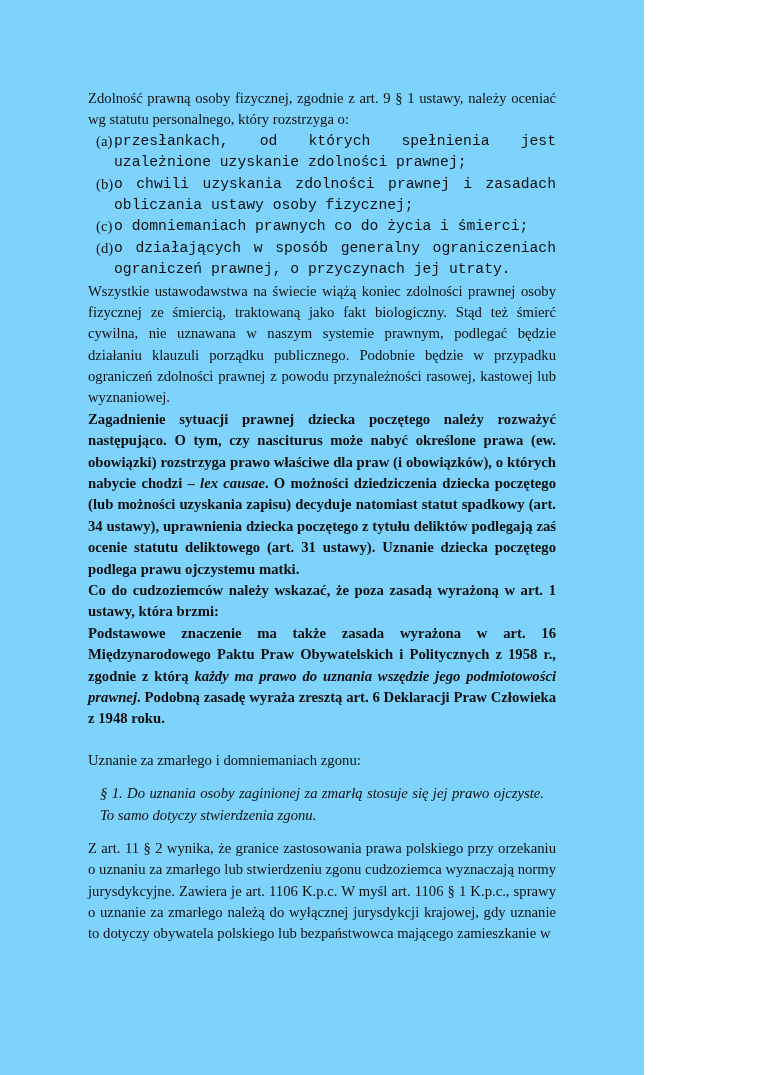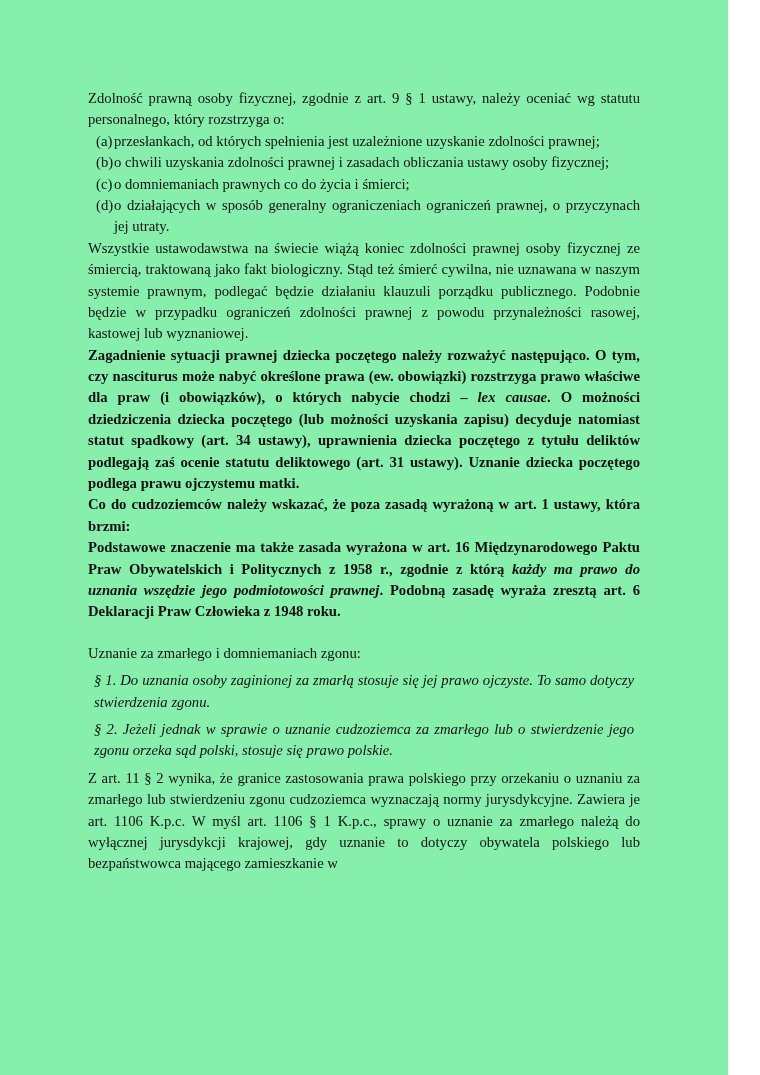--- a/index.html
+++ b/index.html
@@ -8,23 +8,23 @@
     background: #ffffff;
   }
   body {
     width: 760px;
     height: 1075px;
     font-family: "Liberation Serif", "DejaVu Serif", serif;
     color: #101010;
   }
   .page {
     position: relative;
-    width: 728px;
+    width: 644px;
     height: 1075px;
-    background: #86efac;
+    background: #7dd3fc;
     box-sizing: border-box;
     padding: 88px 88px 40px 88px;
   }
   .doc-body {
     font-size: 14.7px;
     line-height: 1.455;
     text-align: justify;
     text-justify: inter-word;
     hyphens: none;
   }
@@ -49,32 +49,33 @@
   .list-marker {
     flex: 0 0 auto;
     width: 26px;
     text-align: left;
     padding-left: 8px;
     box-sizing: border-box;
   }
   .list-text {
     flex: 1 1 auto;
     text-align: justify;
+    font-family: Liberation Mono, monospace;
   }
   .italic {
     font-style: italic;
   }
   .blank-line {
     height: 20px;
   }
   .heading-line {
     margin: 0;
   }
   .quote-italic {
-    margin: 6px;
+    margin: 12px;
     font-style: italic;
     text-align: justify;
   }
 </style>
 </head>
 <body>
 
 <div class="page">
   <div class="doc-body">
 
@@ -108,17 +109,16 @@
     <p class="para">Co do cudzoziemców należy wskazać, że poza zasadą wyrażoną w art. 1 ustawy, która brzmi:</p>
 
     <p class="para">
       <span>Podstawowe znaczenie ma także zasada wyrażona w art. 16 Międzynarodowego Paktu Praw Obywatelskich i Politycznych z 1958 r., zgodnie z którą </span><span class="italic">każdy ma prawo do uznania wszędzie jego podmiotowości prawnej</span><span>. Podobną zasadę wyraża zresztą art. 6 Deklaracji Praw Człowieka z 1948 roku.</span>
     </p>
 
     <div class="blank-line"></div>
 
     <p class="para heading-line">Uznanie za zmarłego i domniemaniach zgonu:</p>
     <p class="quote-italic">§ 1. Do uznania osoby zaginionej za zmarłą stosuje się jej prawo ojczyste. To samo dotyczy stwierdzenia zgonu.</p>
-    <p class="quote-italic">§ 2. Jeżeli jednak w sprawie o uznanie cudzoziemca za zmarłego lub o stwierdzenie jego zgonu orzeka sąd polski, stosuje się prawo polskie.</p>
     <p class="para">Z art. 11 § 2 wynika, że granice zastosowania prawa polskiego przy orzekaniu o uznaniu za zmarłego lub stwierdzeniu zgonu cudzoziemca wyznaczają normy jurysdykcyjne. Zawiera je art. 1106 K.p.c. W myśl art. 1106 § 1 K.p.c., sprawy o uznanie za zmarłego należą do wyłącznej jurysdykcji krajowej, gdy uznanie to dotyczy obywatela polskiego lub bezpaństwowca mającego zamieszkanie w</p>
 
   </div>
 </div>
 
 </body></html>

